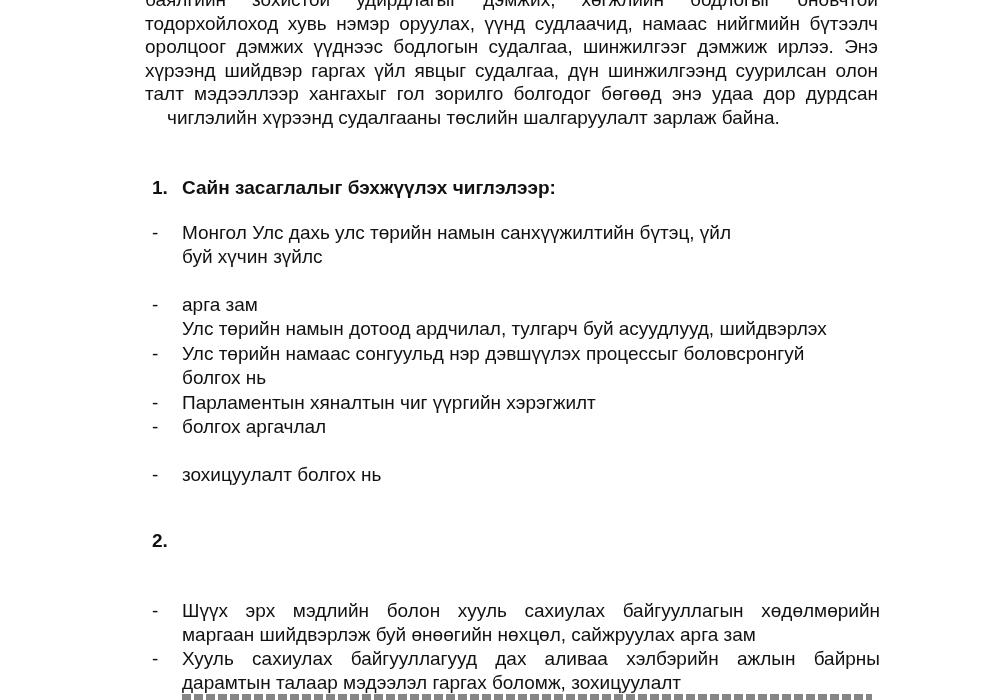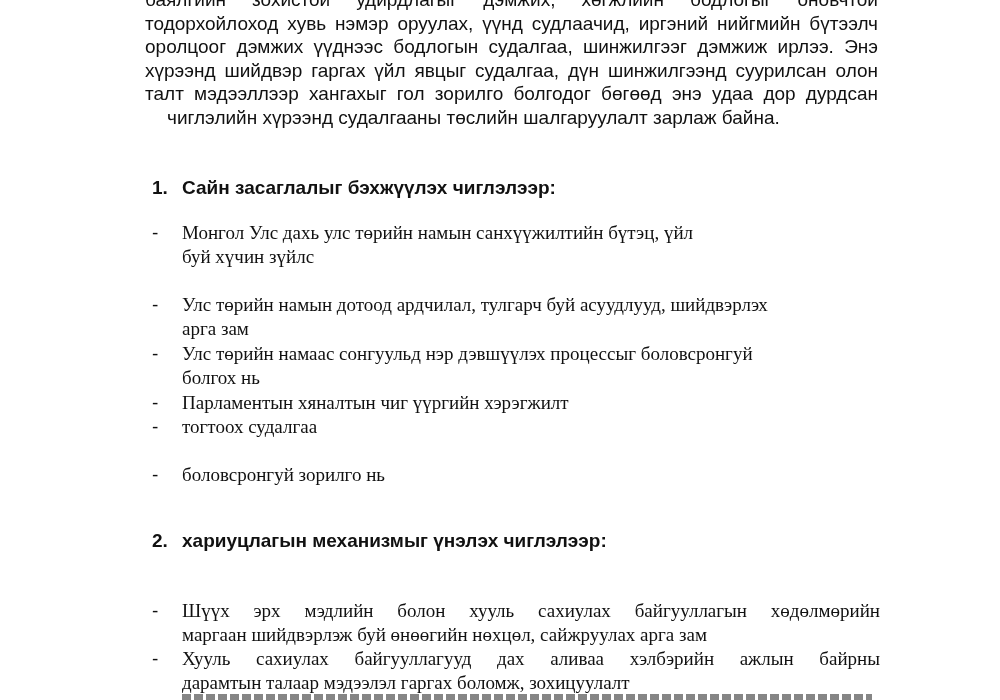--- a/index.html
+++ b/index.html
@@ -17,35 +17,35 @@
     .para .line.last { text-align-last:left;margin-left:22px; }
     .heading {
       position:absolute; left:152px; font-size:19px; font-weight:bold; line-height:25px;
     }
     .heading .num { position:absolute; left:0; top:0; }
     .heading .txt { position:absolute; left:30px; top:0; white-space:nowrap; }
     .heading .txt span { display:block; }
     .item { position:absolute; left:152px; width:728px; font-size:19px; line-height:24px; }
     .item .dash { position:absolute; left:0; top:0; }
     .item .txt { position:absolute; left:30px; top:0; width:698px; }
-    .item .txt span { display:block; white-space:nowrap;font-family:Liberation Serif, serif; }
+    .item .txt span { display:block; white-space:nowrap; }
     .item .txt span.j { text-align:justify; text-align-last:justify; }
     .clipped-line {
       position:absolute; left:182px; top:694px; width:690px; height:6px; overflow:hidden;
     }
     .clipped-line div { height:14px; background:repeating-linear-gradient(90deg,#222 0 9px,transparent 9px 12px); opacity:.55; }
   </style>
 </head>
 <body>
 
 <div class="page">
 
   <div class="para">
     <span class="line">баялгийн зохистой удирдлагыг дэмжих, хөгжлийн бодлогыг оновчтой</span>
-    <span class="line">тодорхойлоход хувь нэмэр оруулах, үүнд судлаачид, иргэний нийгмийн бүтээлч</span>
+    <span class="line">тодорхойлоход хувь нэмэр оруулах, үүнд судлаачид, намаас нийгмийн бүтээлч</span>
     <span class="line">оролцоог дэмжих үүднээс бодлогын судалгаа, шинжилгээг дэмжиж ирлээ. Энэ</span>
     <span class="line">хүрээнд шийдвэр гаргах үйл явцыг судалгаа, дүн шинжилгээнд суурилсан олон</span>
     <span class="line">талт мэдээллээр хангахыг гол зорилго болгодог бөгөөд энэ удаа  дор дурдсан</span>
     <span class="line last">чиглэлийн хүрээнд судалгааны төслийн шалгаруулалт зарлаж байна.</span>
   </div>
 
   <div class="heading" style="top:175px;">
     <span class="num">1.</span>
     <span class="txt">
       <span>Сайн засаглалыг бэхжүүлэх чиглэлээр:</span>
@@ -56,22 +56,22 @@
     <span class="dash">-</span>
     <span class="txt">
       <span>Монгол Улс дахь улс төрийн намын санхүүжилтийн бүтэц, үйл</span>
       <span>буй хүчин зүйлс</span>
     </span>
   </div>
 
   <div class="item" style="top:293px;">
     <span class="dash">-</span>
     <span class="txt">
+      <span>арга зам</span>
       <span>Улс төрийн намын дотоод ардчилал, тулгарч буй асуудлууд, шийдвэрлэх</span>
-      <span>арга зам</span>
     </span>
   </div>
 
   <div class="item" style="top:342px;">
     <span class="dash">-</span>
     <span class="txt">
       <span>Улс төрийн намаас сонгуульд нэр дэвшүүлэх процессыг боловсронгуй</span>
       <span>болгох нь</span>
     </span>
   </div>
@@ -79,35 +79,34 @@
   <div class="item" style="top:391px;">
     <span class="dash">-</span>
     <span class="txt">
       <span>Парламентын хяналтын чиг үүргийн хэрэгжилт</span>
     </span>
   </div>
 
   <div class="item" style="top:415px;">
     <span class="dash">-</span>
     <span class="txt">
-      <span>тогтоох судалгаа</span>
+      <span>болгох аргачлал</span>
     </span>
   </div>
 
   <div class="item" style="top:463px;">
     <span class="dash">-</span>
     <span class="txt">
-      <span>боловсронгуй зорилго нь</span>
+      <span>зохицуулалт болгох нь</span>
     </span>
   </div>
 
   <div class="heading" style="top:528px;">
     <span class="num">2.</span>
     <span class="txt">
-      <span>хариуцлагын механизмыг үнэлэх чиглэлээр:</span>
     </span>
   </div>
 
   <div class="item" style="top:599px;">
     <span class="dash">-</span>
     <span class="txt">
       <span class="j">Шүүх эрх мэдлийн болон хууль сахиулах байгууллагын хөдөлмөрийн</span>
       <span>маргаан шийдвэрлэж буй өнөөгийн нөхцөл, сайжруулах арга зам</span>
     </span>
   </div>

